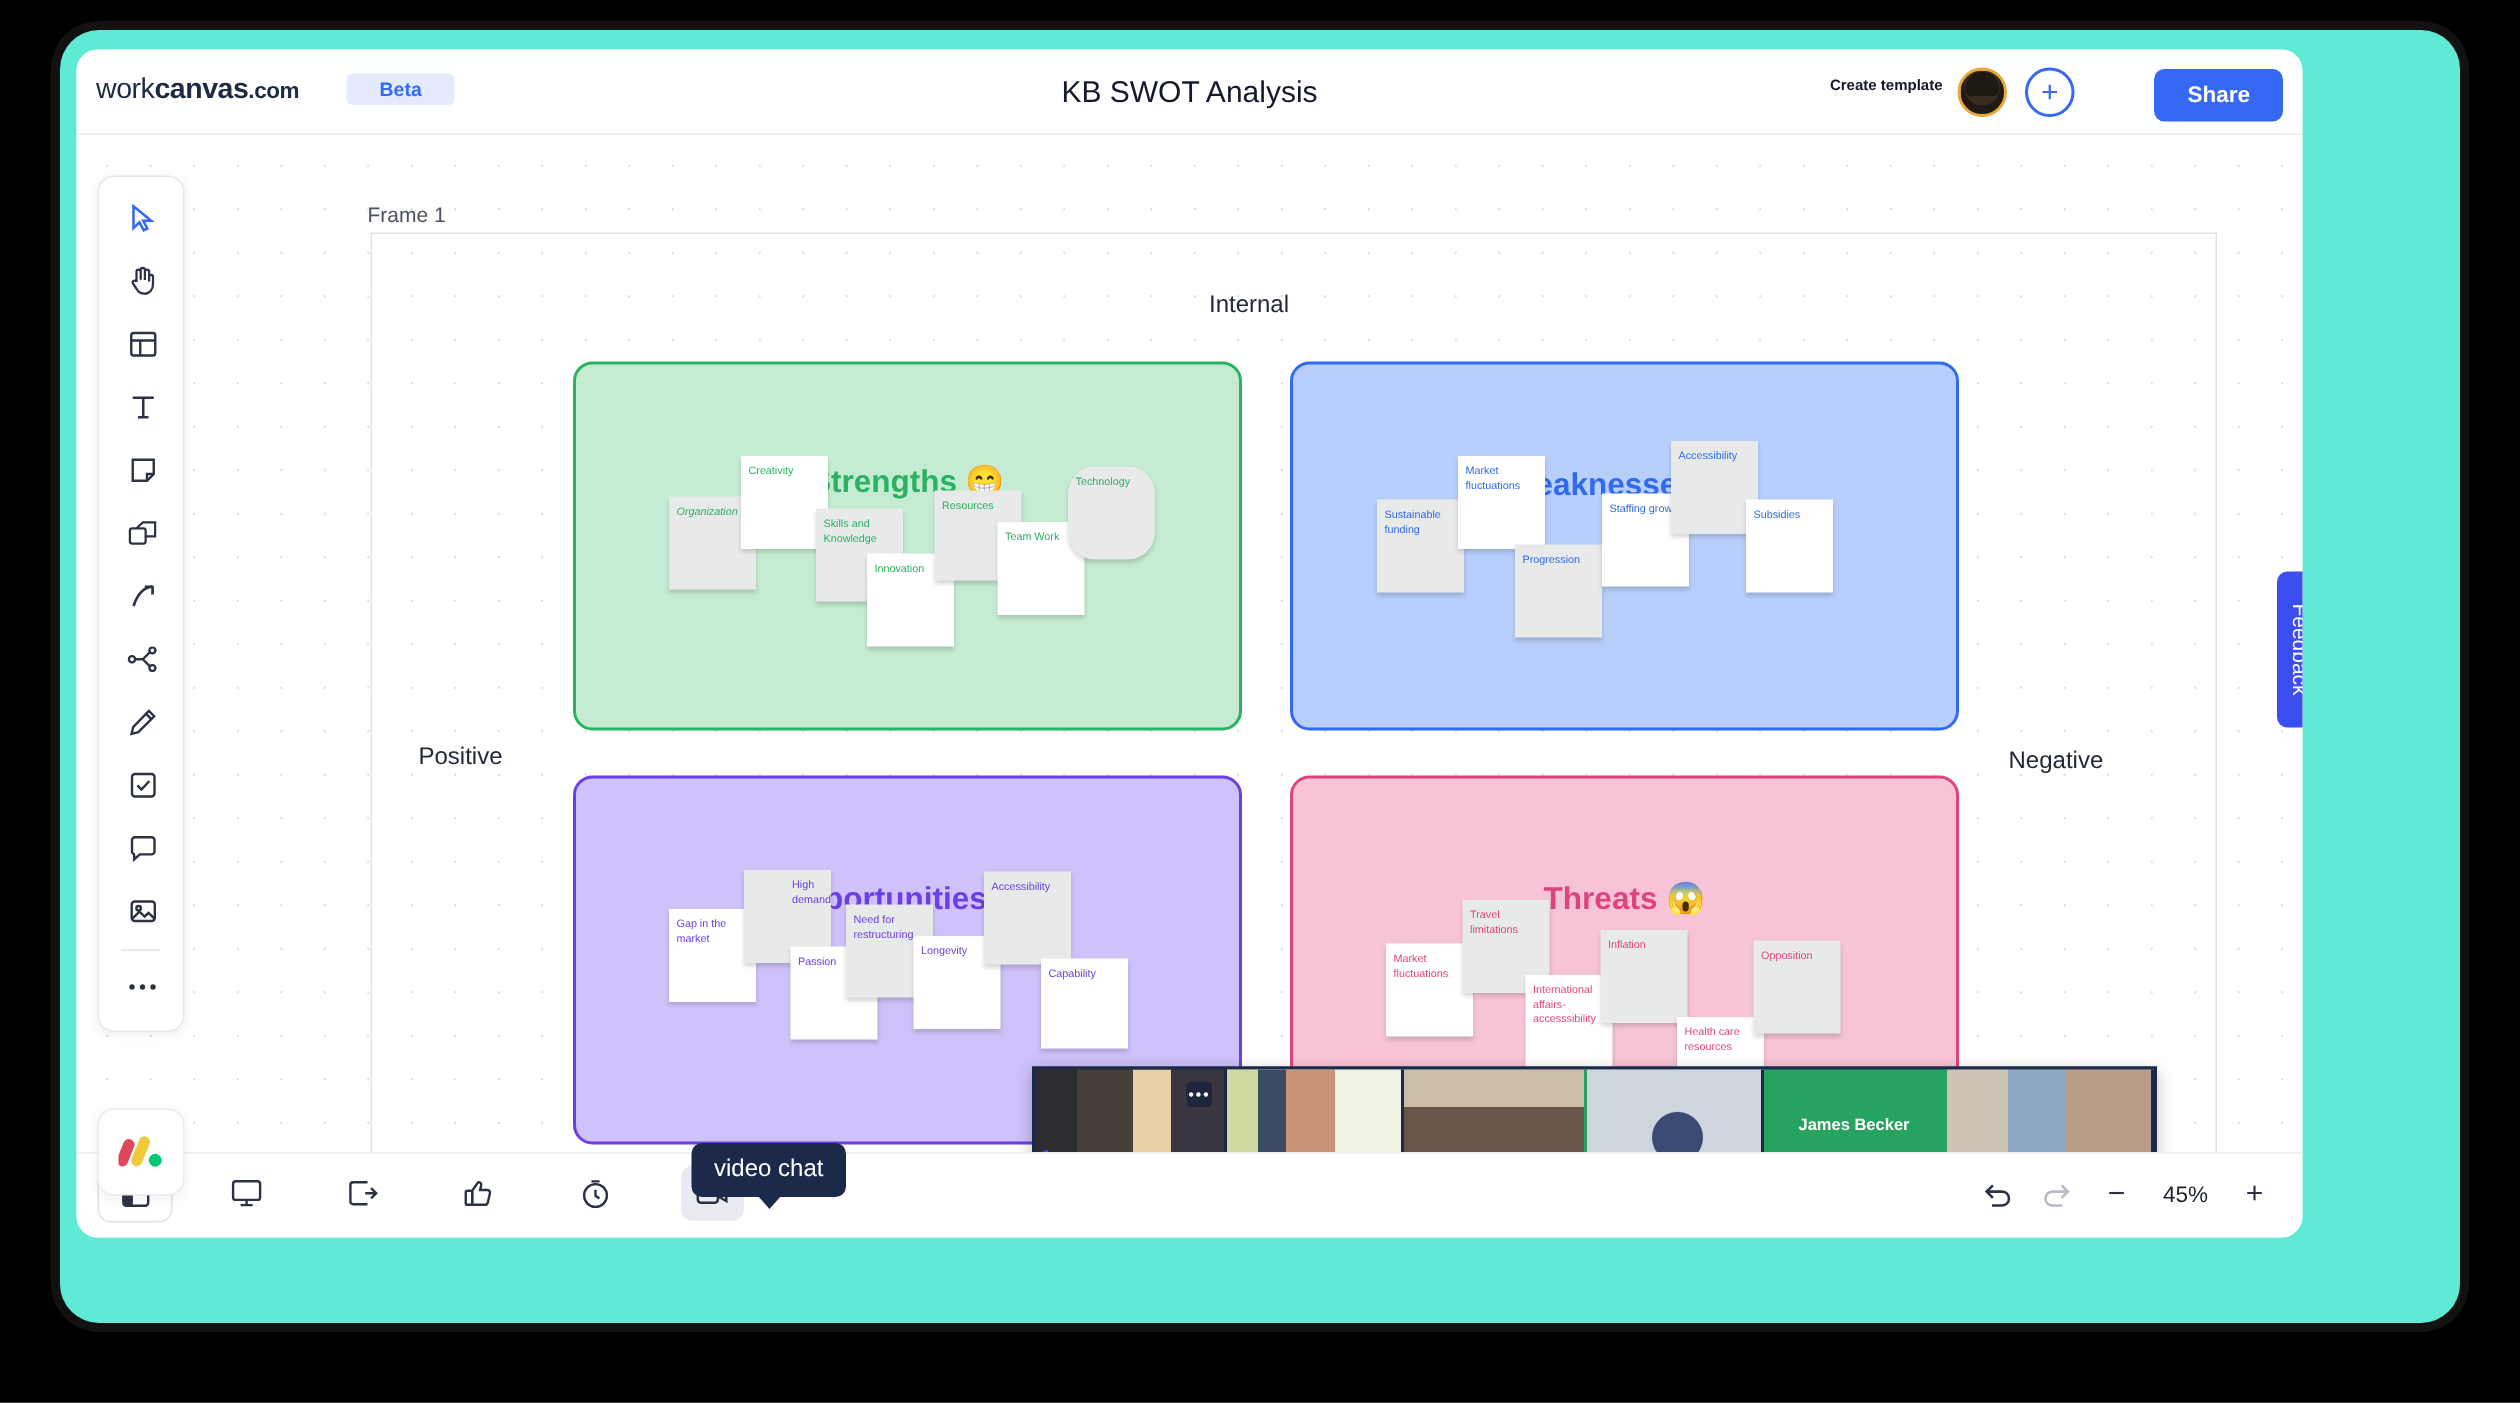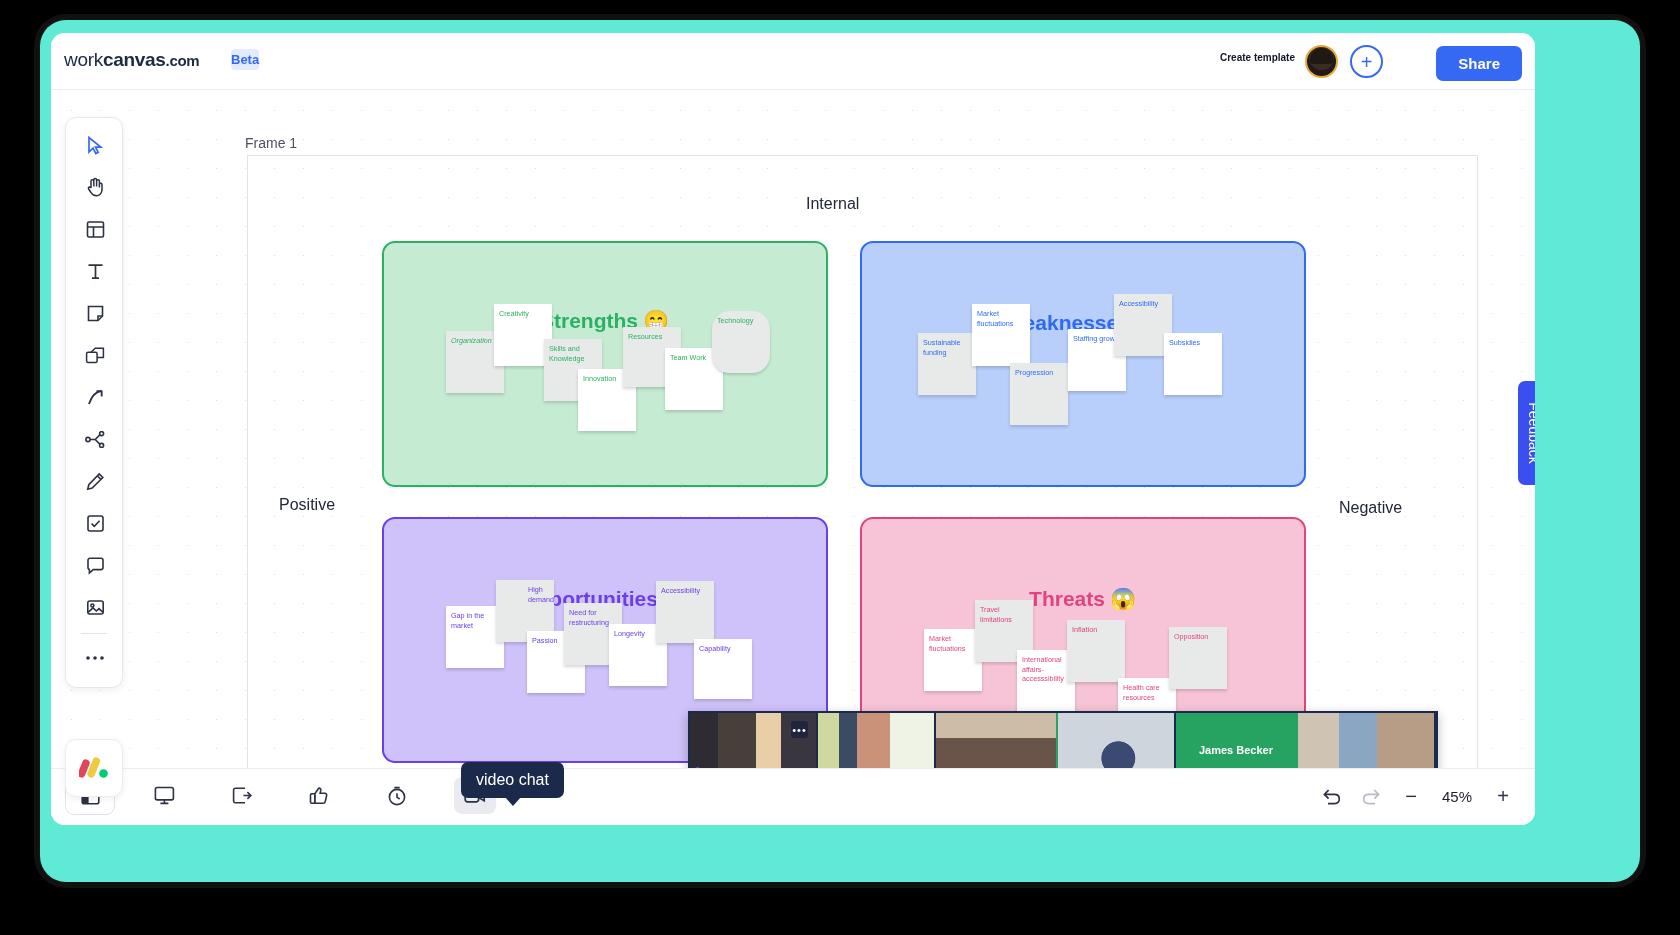--- a/index.html
+++ b/index.html
@@ -38,21 +38,21 @@
     font-size: 19px; letter-spacing: -0.3px;
     color: #1c2a44; white-space: nowrap;
   }
   #logo .w { font-weight: 400; }
   #logo .c { font-weight: 800; }
   #logo .dot { font-weight: 600; font-size: 15px; }
   #beta {
     position: absolute; left: 180px; top: 16px;
     background: #e4ebfe; color: #3568f3;
     font-size: 13px; font-weight: 700;
-    padding: 3px 0; border-radius: 4px;
+    padding: 3px 22px; border-radius: 4px;
   }
   #doc-title {
     position: absolute; left: 0; top: 18px; width: 1484px;
     text-align: center; font-size: 20px; color: #15192b; font-weight: 400;
   }
   #create-template {
     position: absolute; right: 240px; top: 19px;
     font-size: 10px; font-weight: 700; color: #14172a;
     white-space: nowrap; cursor: pointer;
   }
@@ -249,20 +249,21 @@
 </style>
 </head>
 <body>
 
 <div id="device">
 <div id="screen">
 
   <div id="topbar">
     <div id="logo"><span class="w">work</span><span class="c">canvas</span><span class="dot">.com</span></div>
     <div id="beta">Beta</div>
+    <div id="doc-title">KB SWOT Analysis</div>
     <div id="create-template">Create template</div>
     <div id="avatar">
           <div class="hair"></div>
         </div>
     <div id="plus-btn">+</div>
     <button id="share-btn">Share</button>
   </div>
 
   <div id="canvas">
 

